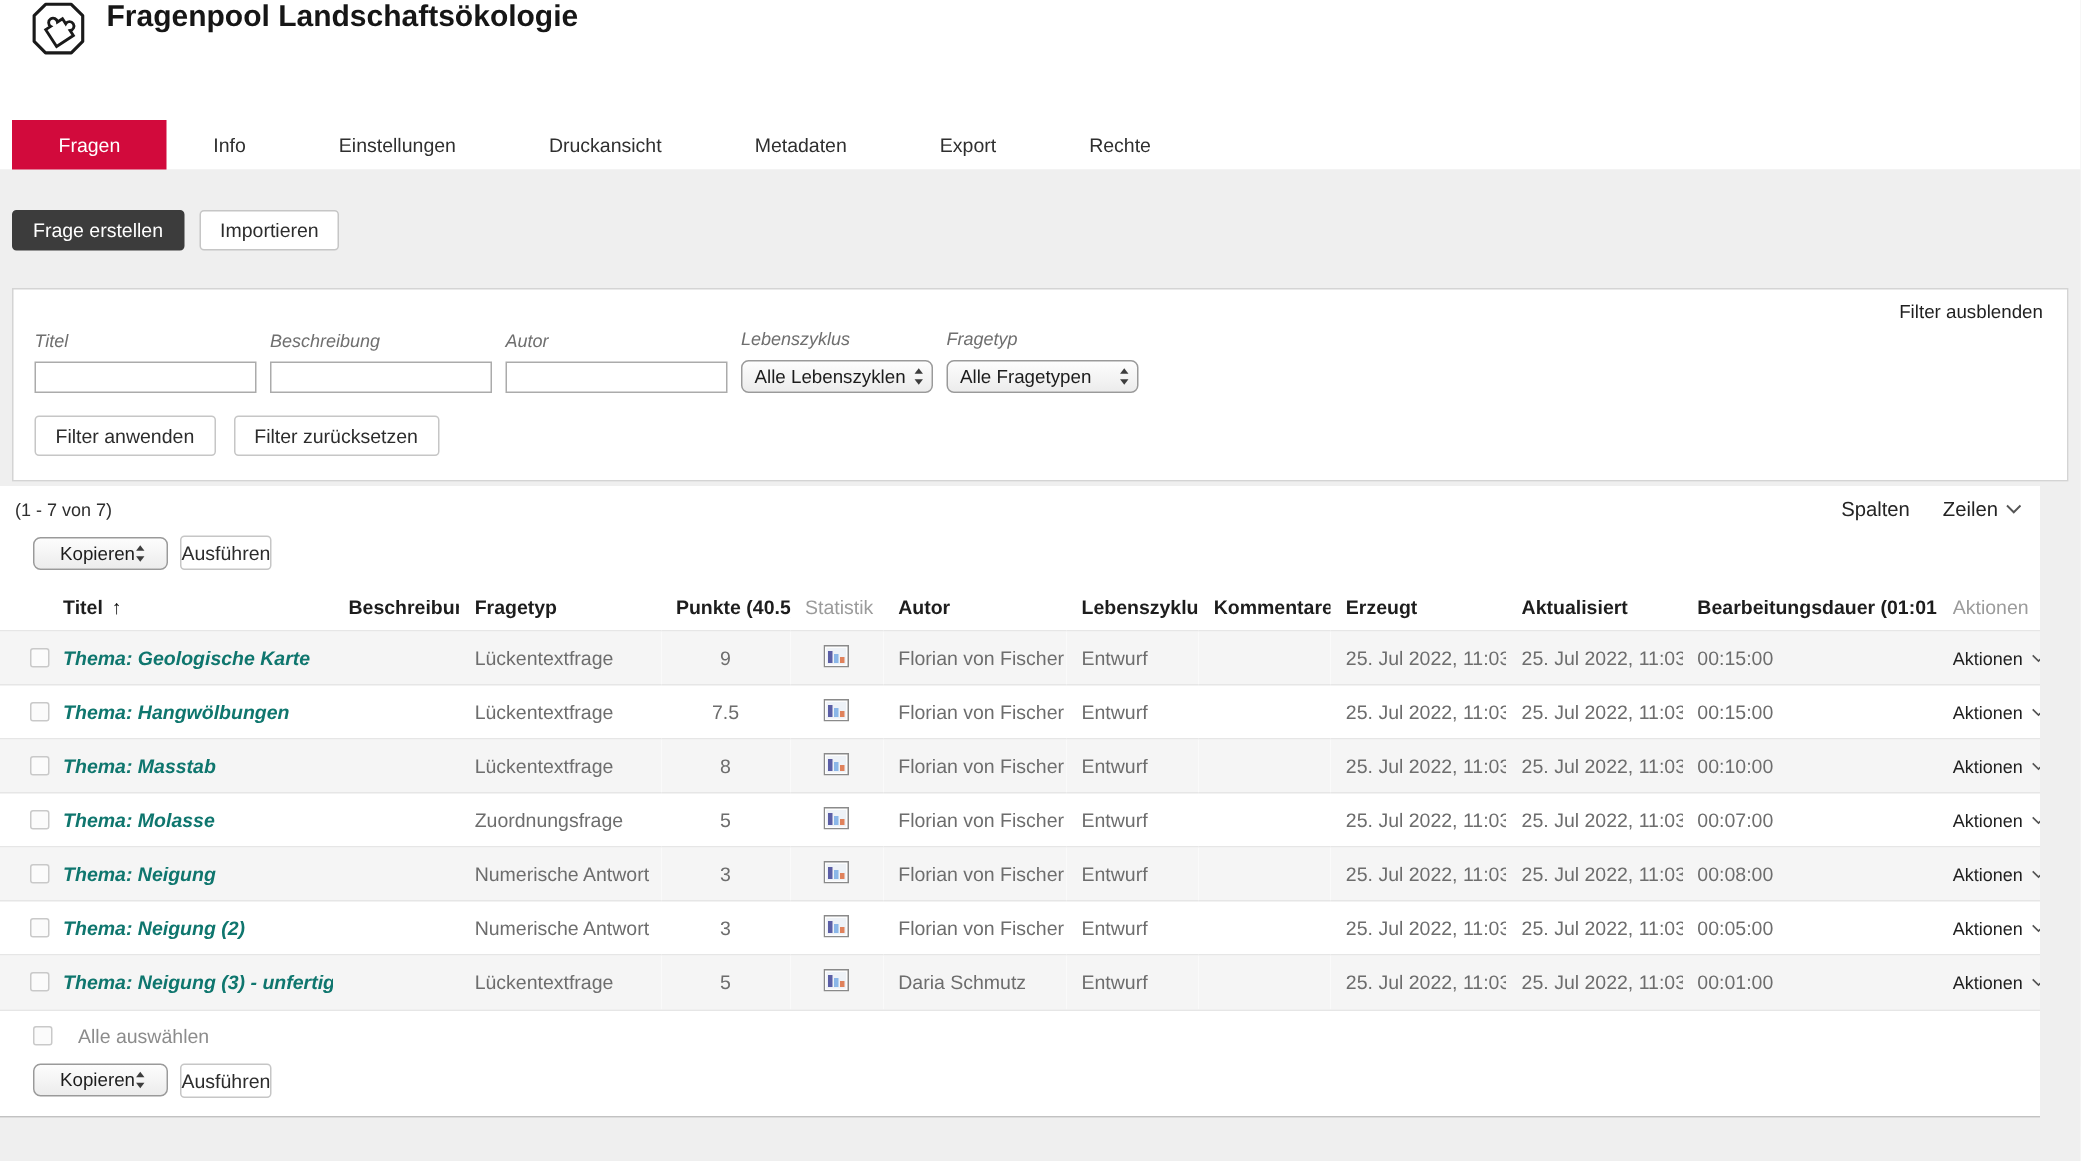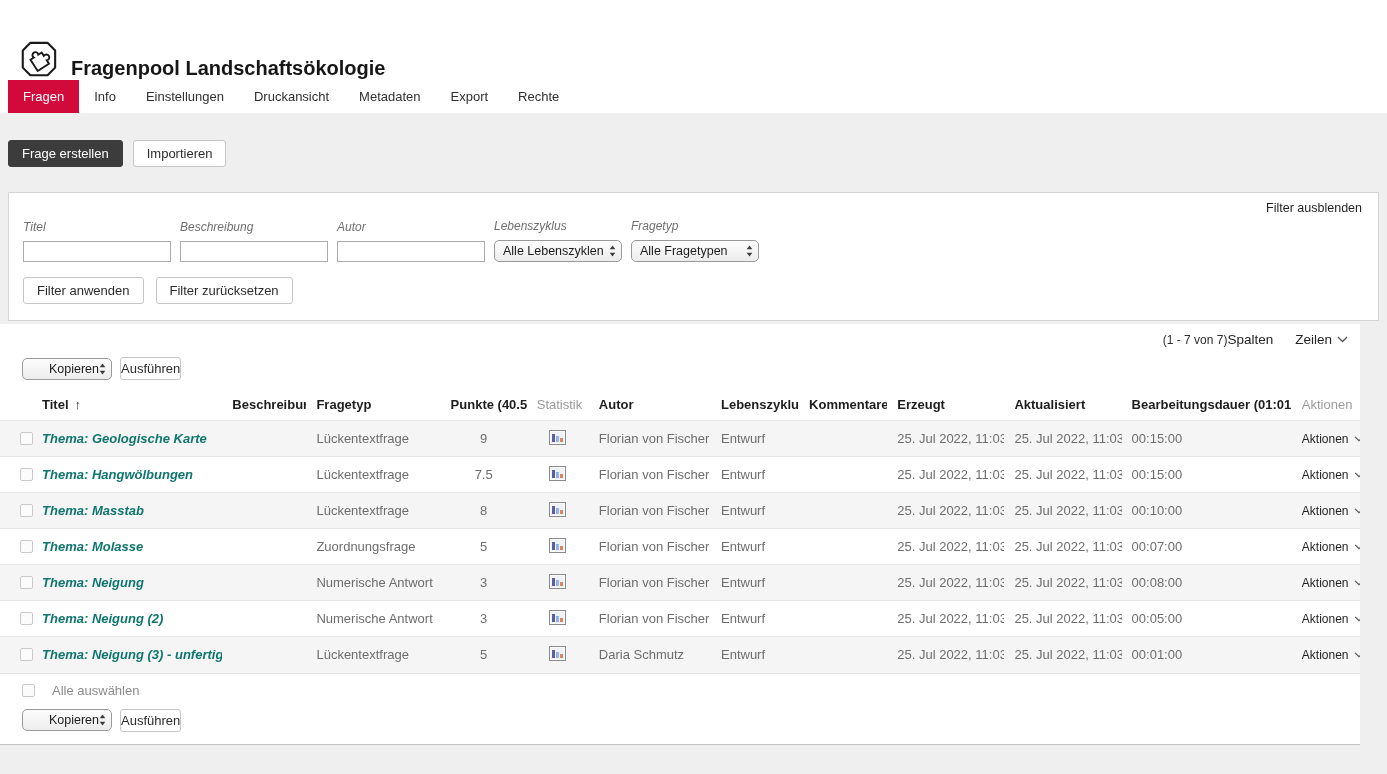--- a/index.html
+++ b/index.html
@@ -5,26 +5,26 @@
   * { margin:0; padding:0; box-sizing:border-box; }
   html,body { width:1387px; height:774px; }
   body {
     font-family:"Liberation Sans","DejaVu Sans",sans-serif;
     background:#efefef; color:#2c2c2c; overflow:hidden;
   }
   .page { width:1387px; height:774px; background:#efefef; }
 
   
   .header { background:#fff; }
-  .header-inner { height:80px; display:flex; align-items:flex-end; padding-left:18px; }
+  .header-inner { height:80px; display:flex; align-items:flex-start; padding-left:18px; }
   .obj-icon { width:40px; height:40px; margin-right:13px; flex:0 0 auto; }
   .page-title { font-size:20px; font-weight:700; color:#161616; }
 
   .tabstrip { display:flex; padding-left:8px; }
-  .tab { height:33px; display:flex; align-items:center; padding:0 15px; font-size:13px; color:#2f2f2f; cursor:pointer; }
+  .tab { height:33px; display:flex; align-items:center; padding:0 31px; font-size:13px; color:#2f2f2f; cursor:pointer; }
   .tab.active { background:var(--accent); color:#fff; }
 
   
   .main { background:#efefef; height:598px; }
 
   .toolbar { padding:27px 0 25px 8px; display:flex; gap:10px; }
   .btn {
     background:#fff; border:1px solid #c6c6c6; border-radius:3px;
     font-size:13px; color:#2c2c2c; padding:5px 13px; cursor:pointer;
     font-family:inherit;
@@ -47,29 +47,29 @@
     display:flex; align-items:center; justify-content:space-between;
     padding:0 5px 0 8px; font-size:12.5px; color:#1c1c1c; cursor:pointer;
   }
   .filter-commented { margin-top:17px; }
   .cb { width:13px; height:13px; border:1px solid #c9c9c9; background:#fbfbfb; border-radius:2px; flex:0 0 auto; cursor:pointer; }
   .filter-commented .cb { margin-top:9px; }
   .filter-buttons { margin-top:15px; display:flex; gap:12px; }
 
   
   .table-panel { margin:3px 27px 0 0; background:#fff; border-bottom:1px solid #c2c2c2; padding-top:4px; }
-  .table-top { display:flex; justify-content:flex-end; align-items:center; padding:4px 12px 2px 10px; }
+  .table-top { display:flex; justify-content:space-between; align-items:center; padding:4px 12px 2px 10px; }
   .range { font-size:12px; color:#2e2e2e; }
   .view-opts { display:flex; gap:22px; font-size:13.5px; color:#242424; }
   .view-opt { display:inline-flex; align-items:center; gap:5px; cursor:pointer; }
   .bulk-row { display:flex; gap:8px; align-items:center; padding:8px 0 8px 22px; }
   .mini-select {
     width:90px; height:22px; border:1px solid #9a9a9a; border-radius:5px;
     background:linear-gradient(#fdfdfd,#ececec);
-    display:flex; align-items:center; justify-content:flex-end;
+    display:flex; align-items:center; justify-content:center;
     padding:0 5px 0 8px; font-size:12.5px; color:#1c1c1c; cursor:pointer;
   }
   .btn-exec { padding:3px 0; }
 
   table { width:100%; border-collapse:collapse; table-layout:fixed; }
   thead th { font-size:13px; font-weight:700; color:#1d1d1d; text-align:left; padding:9px 10px 8px; white-space:nowrap; overflow:hidden; }
   thead th.muted span { color:#9b9b9b; font-weight:400; }
   th.al-center, td.al-center { text-align:center; }
   th.al-right, td.al-right { text-align:right; }
   .sort-arrow { margin-left:6px; font-weight:700; color:#111; }

